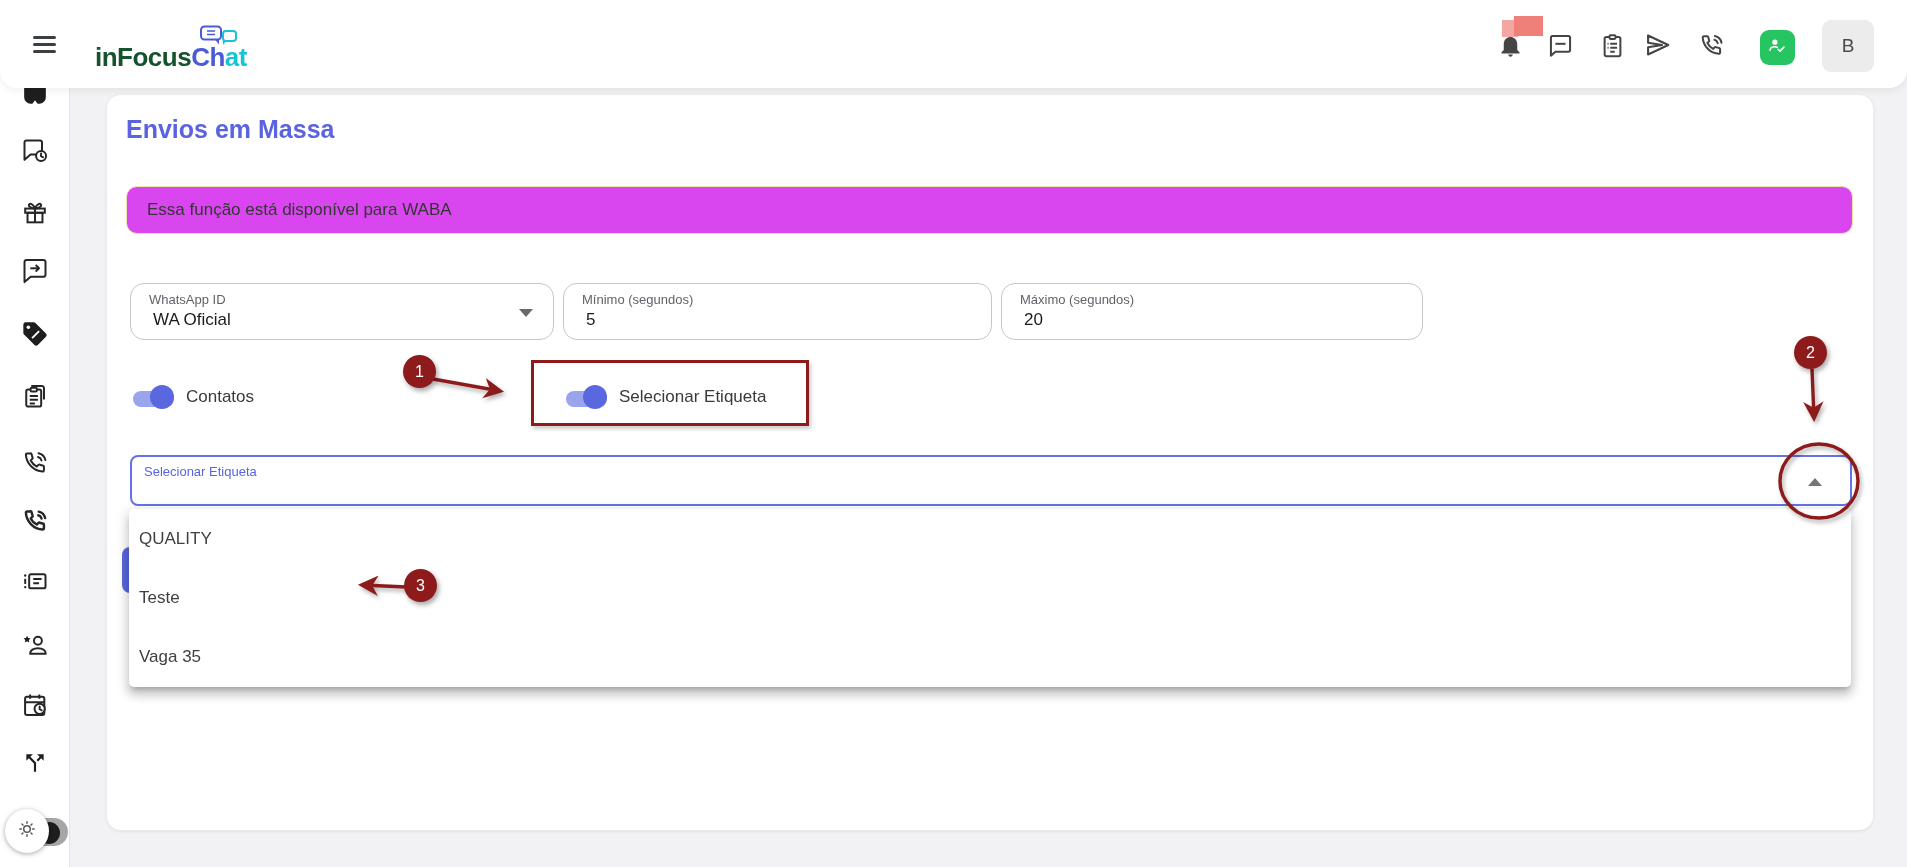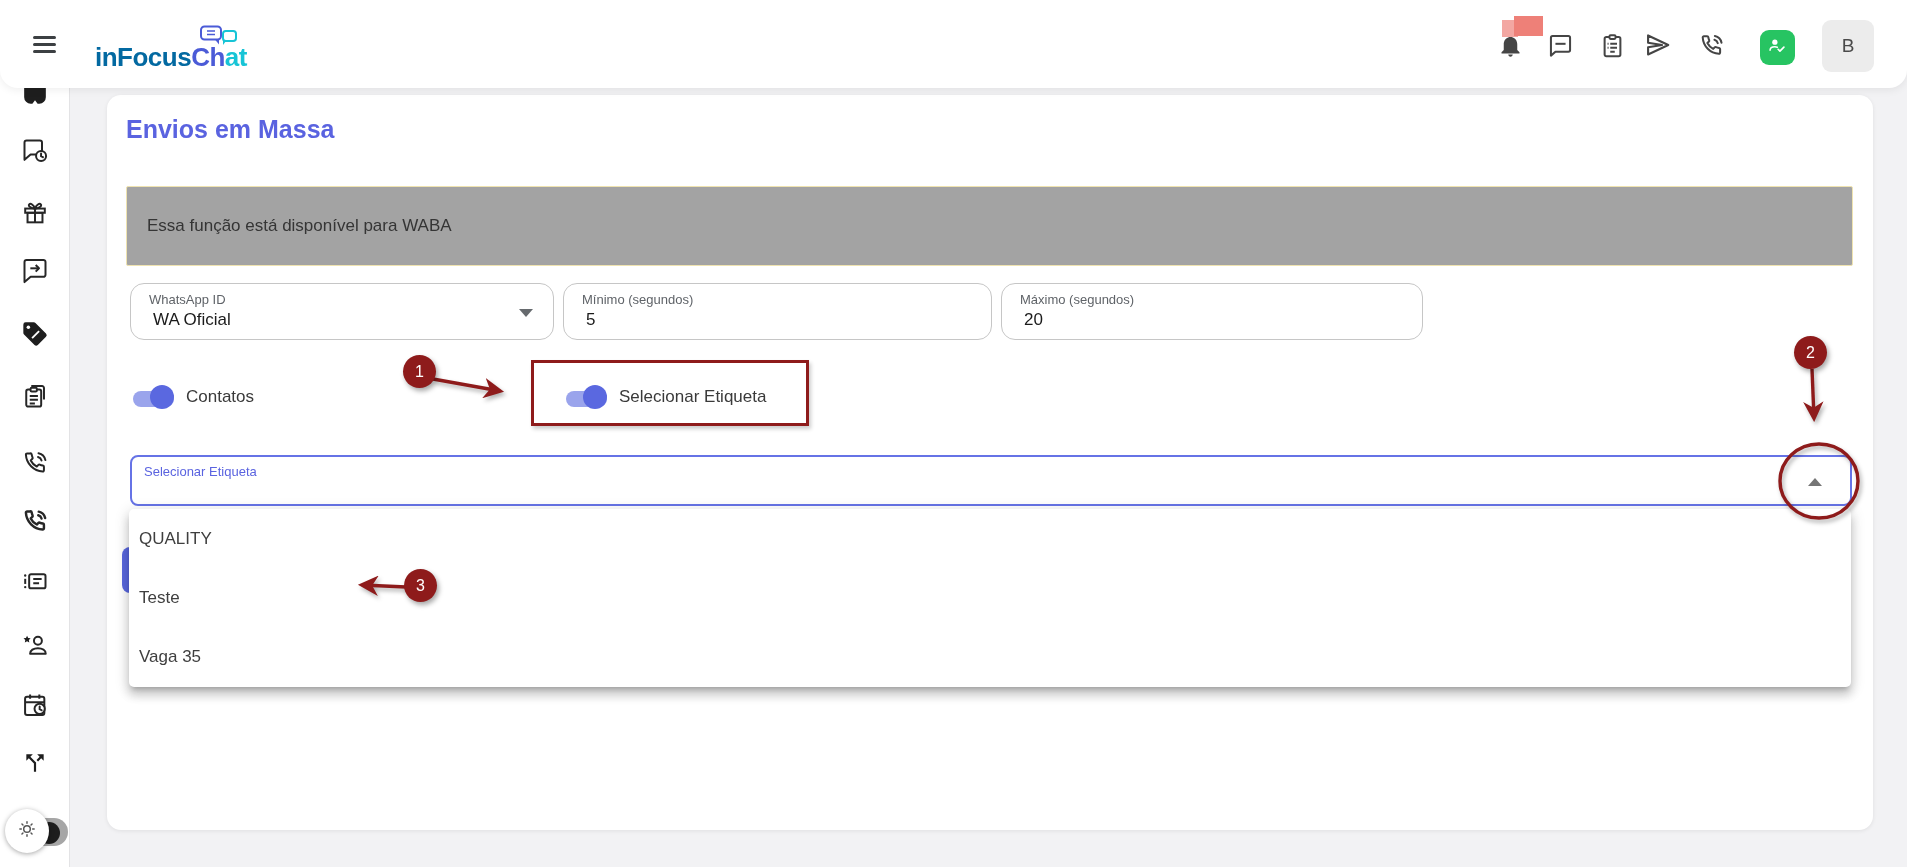--- a/index.html
+++ b/index.html
@@ -9,21 +9,21 @@
   
   .navbar { position:absolute; left:0; top:0; width:1907px; height:88px;
     background:#ffffff; border-radius:0 0 18px 18px;
     box-shadow:0 2px 8px rgba(0,0,0,.07); z-index:40; }
   .hamburger { position:absolute; left:30px; top:34px; width:30px; height:22px; cursor:pointer; }
   .hamburger span { position:absolute; left:3px; width:23px; height:2.6px; background:#3c4043; border-radius:2px; }
   .hamburger span:nth-child(1){top:2px}.hamburger span:nth-child(2){top:9px}.hamburger span:nth-child(3){top:16px}
 
   .logo { position:absolute; left:95px; top:27px; height:46px; }
   .logo-text { position:absolute; left:0; top:15px; font-size:26px; font-weight:700; letter-spacing:-0.5px; }
-  .logo-p1 { color:#0369a1; } .logo-p2 { color:#4b5bd7; } .logo-p3 { color:#17c4d6; }
+  .logo-p1 { color:#14532d; } .logo-p2 { color:#4b5bd7; } .logo-p3 { color:#17c4d6; }
   .logo-bubbles { position:absolute; left:104px; top:-2px; }
 
   .tb-icon { position:absolute; top:27px; width:40px; height:40px; display:flex;
     align-items:center; justify-content:center; cursor:pointer; }
   .badge-a { position:absolute; left:1502px; top:20px; width:16px; height:17px; background:#f3a7a2; z-index:41; }
   .badge-b { position:absolute; left:1514px; top:16px; width:29px; height:20px; background:#ee8078; z-index:41; }
   .green-btn { position:absolute; left:1760px; top:30px; width:35px; height:35px; border-radius:9px;
     background:#27c462; display:flex; align-items:center; justify-content:center; cursor:pointer; }
   .avatar-b { position:absolute; left:1822px; top:20px; width:52px; height:52px; border-radius:9px;
     background:#ececec; display:flex; align-items:center; justify-content:center;
@@ -40,22 +40,22 @@
     border-radius:50%; background:#1d1d1d; }
   .theme-knob { position:absolute; left:5px; top:809px; width:44px; height:44px; border-radius:50%;
     background:#ffffff; box-shadow:0 1px 5px rgba(0,0,0,.35); display:flex;
     align-items:center; justify-content:center; }
 
   
   .card { position:absolute; left:107px; top:95px; width:1766px; height:735px;
     background:#ffffff; border-radius:14px; box-shadow:0 1px 4px rgba(0,0,0,.08); z-index:5; }
   .page-title { position:absolute; left:126px; top:115px; font-size:25px; font-weight:700;
     color:#5a63e0; z-index:6; }
-  .banner { position:absolute; left:126px; top:186px; width:1727px; height:80px;
-    background:#a3a3a3; border:1px solid #efe3b0; border-radius:2px; display:flex;
+  .banner { position:absolute; left:126px; top:186px; width:1727px; height:48px;
+    background:#d946ef; border:1px solid #efe3b0; border-radius:11px; display:flex;
     align-items:center; padding-left:20px; z-index:6; }
   .banner-text { font-size:17px; color:#353535; }
 
   .field { position:absolute; top:283px; height:57px; border:1px solid #c6c6c6;
     border-radius:14px; background:#fff; z-index:6; cursor:text; }
   .field-label { position:absolute; left:18px; top:8px; font-size:13px; color:#5f6368; }
   .field-value { position:absolute; left:22px; top:26px; font-size:17px; color:#1b1b1b; }
   .caret-down { position:absolute; right:20px; top:25px; width:0; height:0;
     border-left:7px solid transparent; border-right:7px solid transparent;
     border-top:8px solid #666a6e; }

